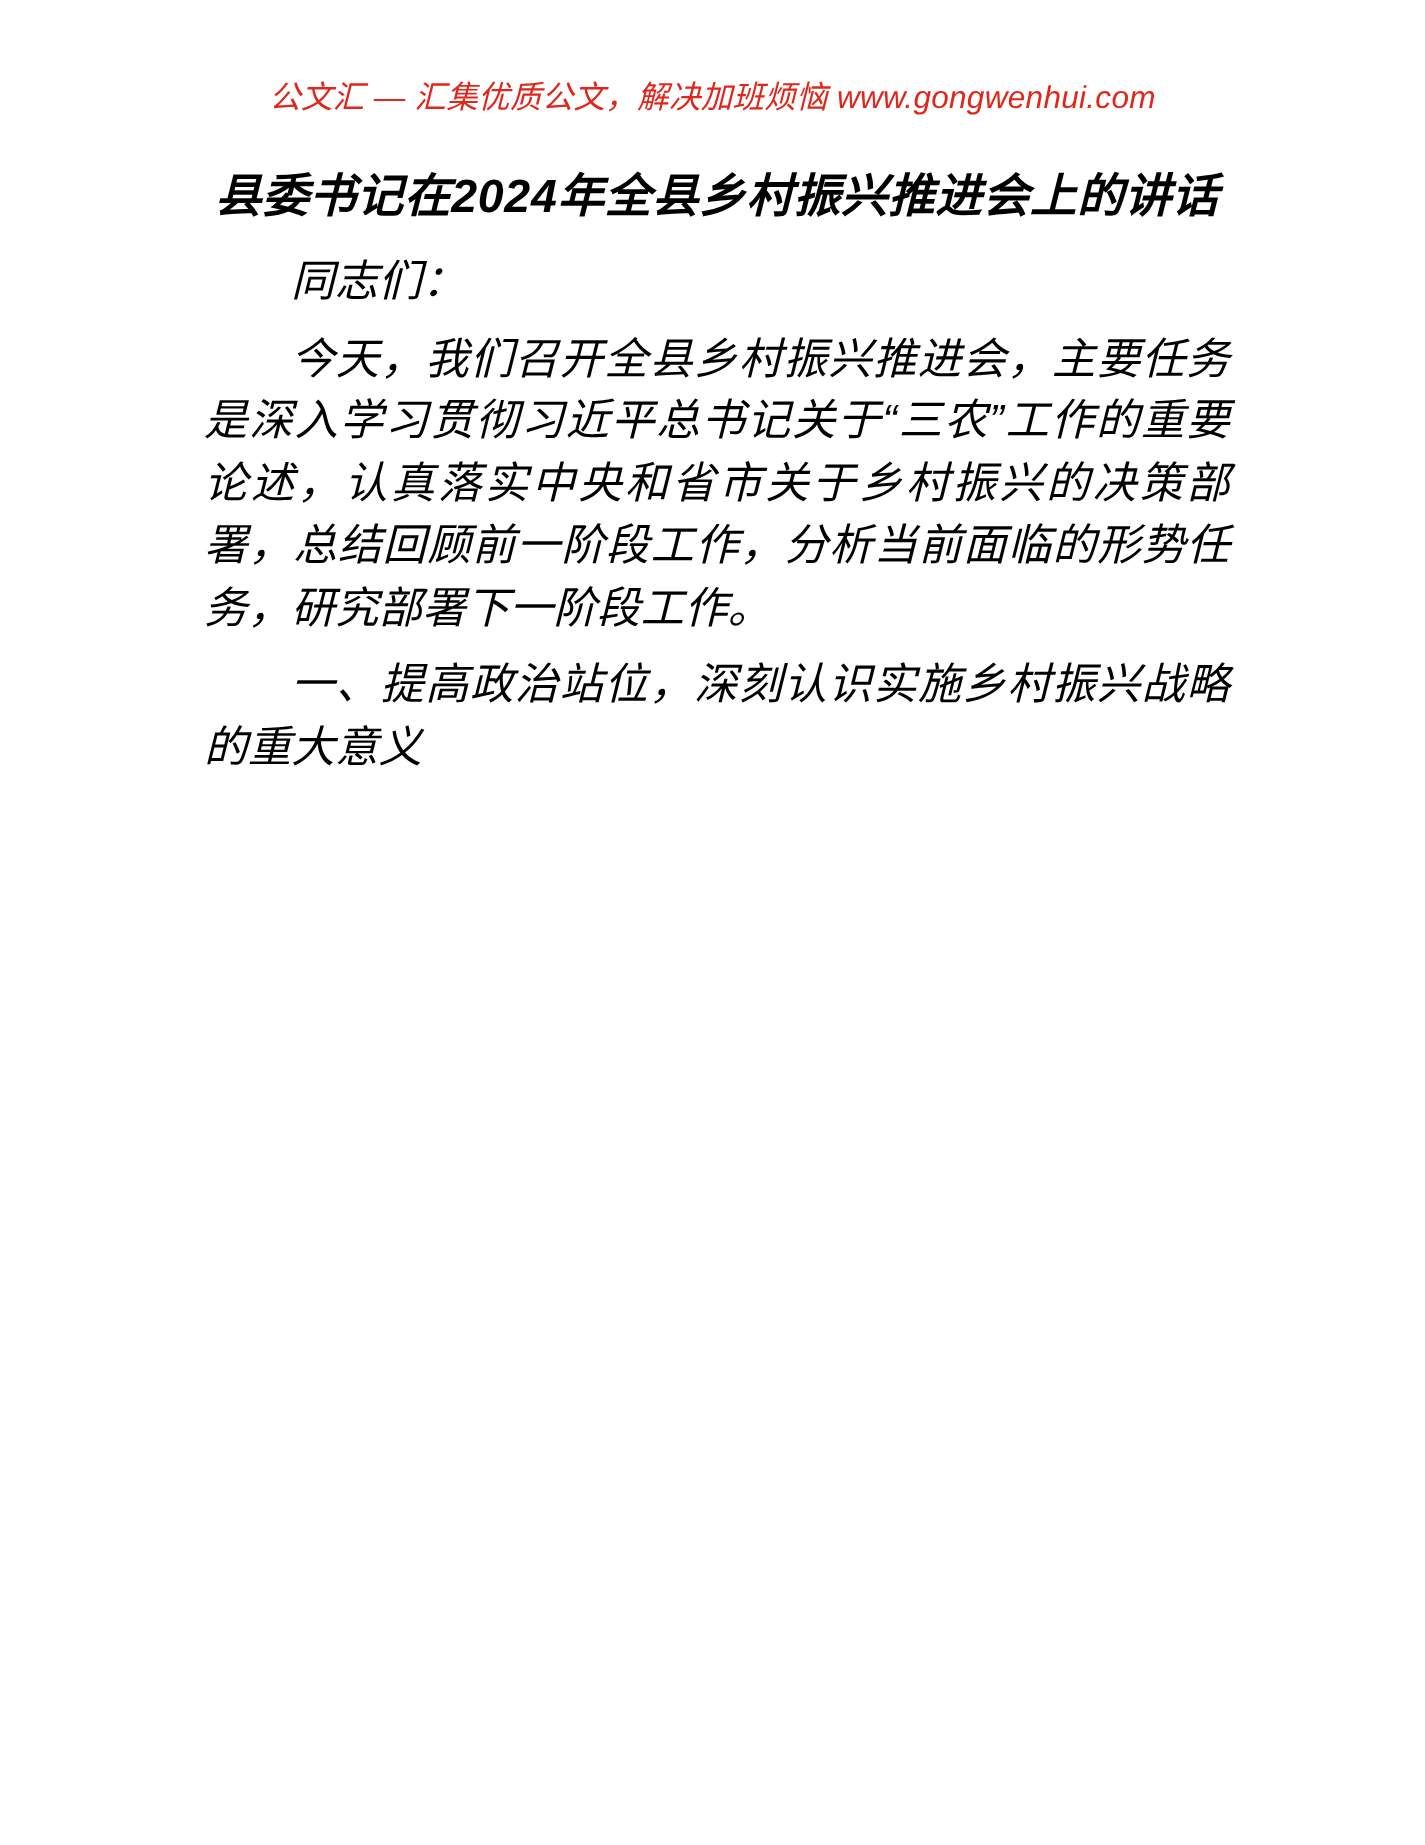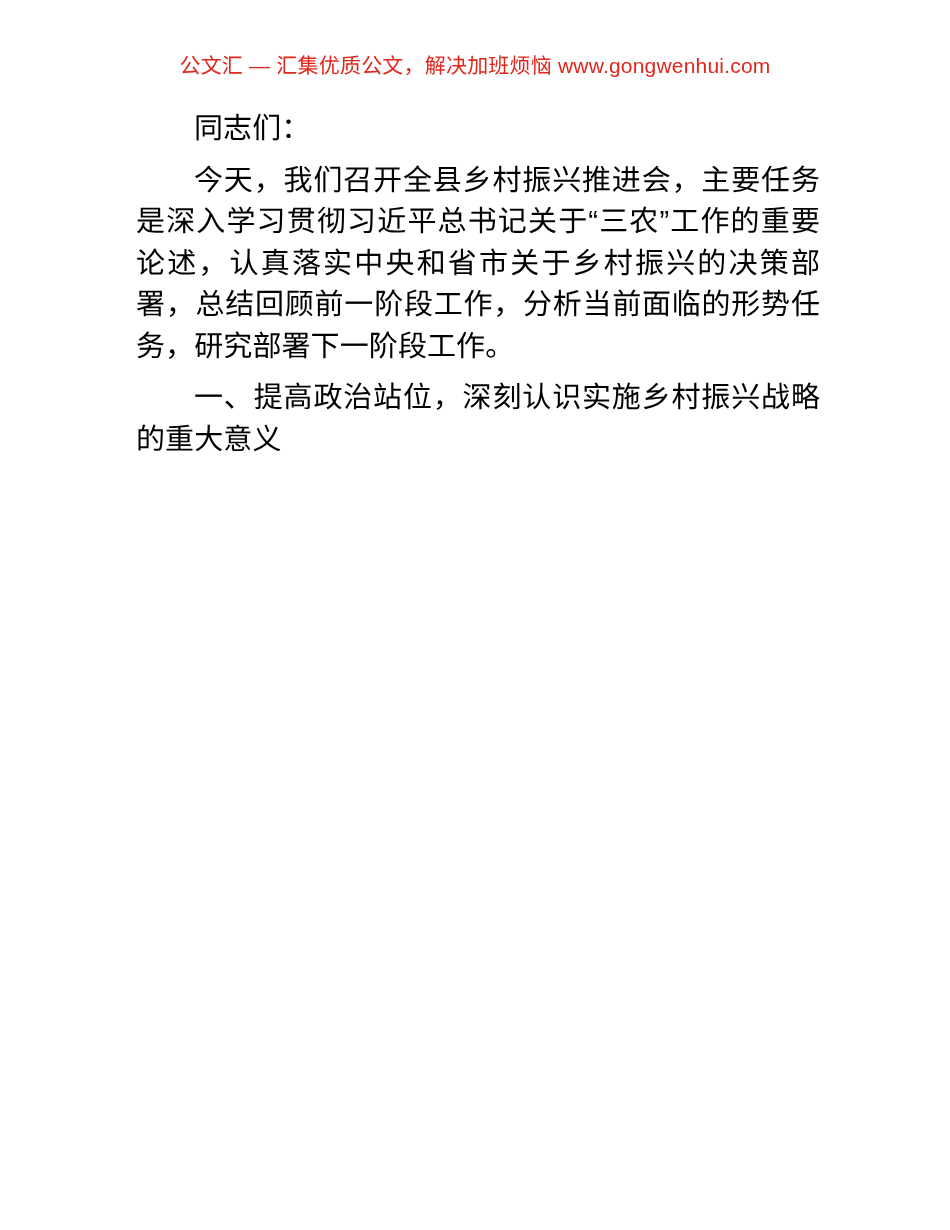--- a/index.html
+++ b/index.html
@@ -15,20 +15,21 @@
   }
 
   .page {
     position: relative;
     width: 950px;
     height: 1230px;
     margin: 0 auto;
     background: #ffffff;
     overflow: hidden;
     box-sizing: border-box;
+    font-style: italic;
   }
 
   
   .site-banner {
     position: absolute;
     top: 52px;
     left: 0;
     width: 950px;
     text-align: center;
     font-size: 21px;
@@ -82,20 +83,21 @@
 </style>
 </head>
 <body>
 
 <div class="page">
 
   <div class="site-banner">公文汇 — 汇集优质公文，解决加班烦恼 www.gongwenhui.com</div>
 
   <div class="doc">
 
+    <h1 class="doc-title">县委书记在2024年全县乡村振兴推进会上的讲话</h1>
 
     <p class="para salutation">同志们：</p>
 
     <p class="para indent">今天，我们召开全县乡村振兴推进会，主要任务是深入学习贯彻习近平总书记关于“三农”工作的重要论述，认真落实中央和省市关于乡村振兴的决策部署，总结回顾前一阶段工作，分析当前面临的形势任务，研究部署下一阶段工作。</p>
 
 
     <p class="para heading">一、提高政治站位，深刻认识实施乡村振兴战略的重大意义</p>
 
 
   </div>

